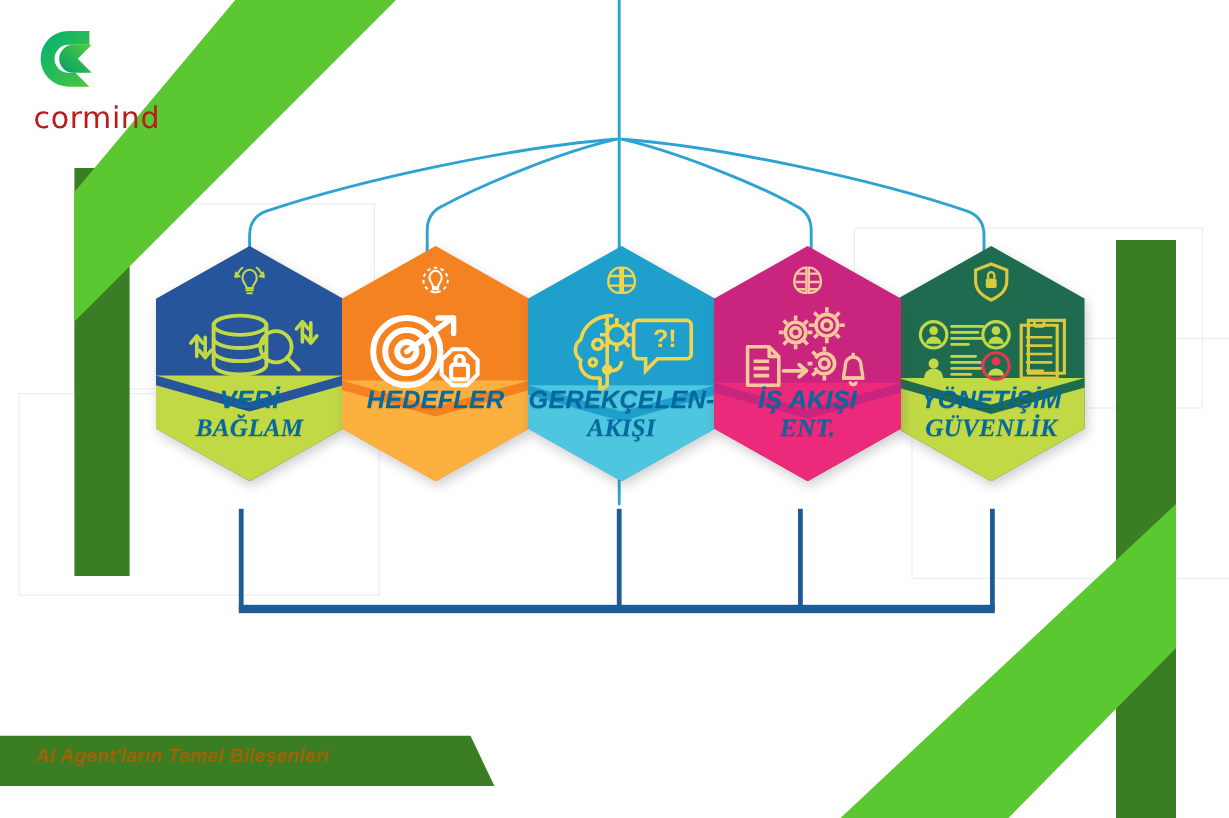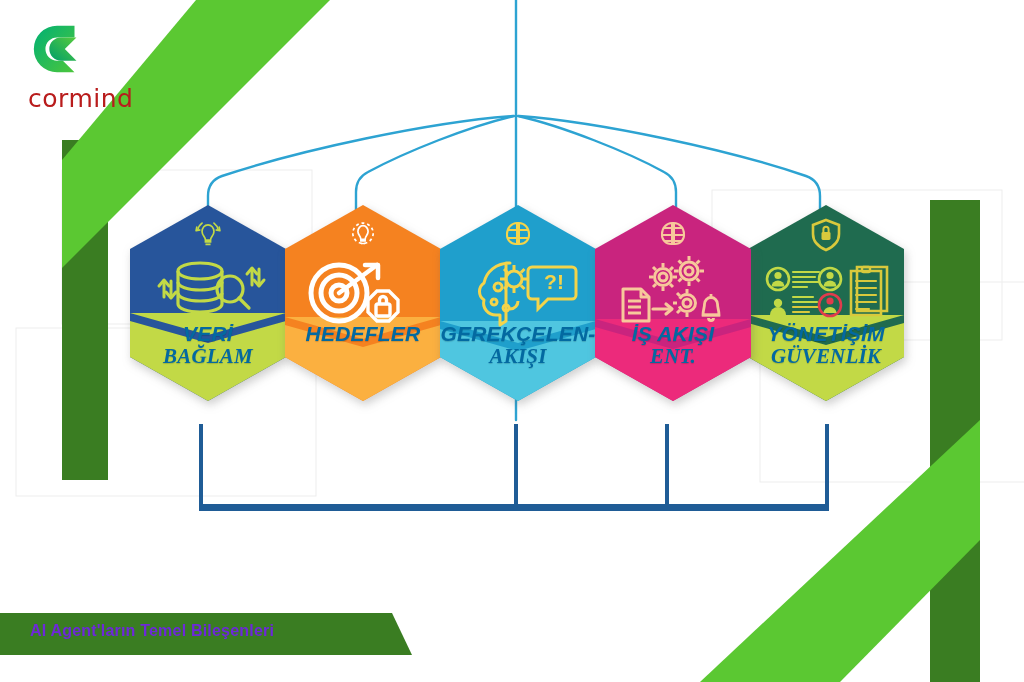--- a/index.html
+++ b/index.html
@@ -73,22 +73,23 @@
   #caption-banner {
     position: absolute;
     left: 0; top: 613px;
     width: 1024px; height: 42px;
     z-index: 6;
   }
   #caption-text {
     position: absolute;
     left: 30px; top: 622px;
     z-index: 7;
-    color: #6d28d9;
+    color: #a16207;
     font-weight: bold;
+    font-style: italic;
     font-size: 16px;
     letter-spacing: .2px;
   }
 </style>
 </head>
 <body>
 
 <div id="stage">
 
   <div class="bg-layer">

